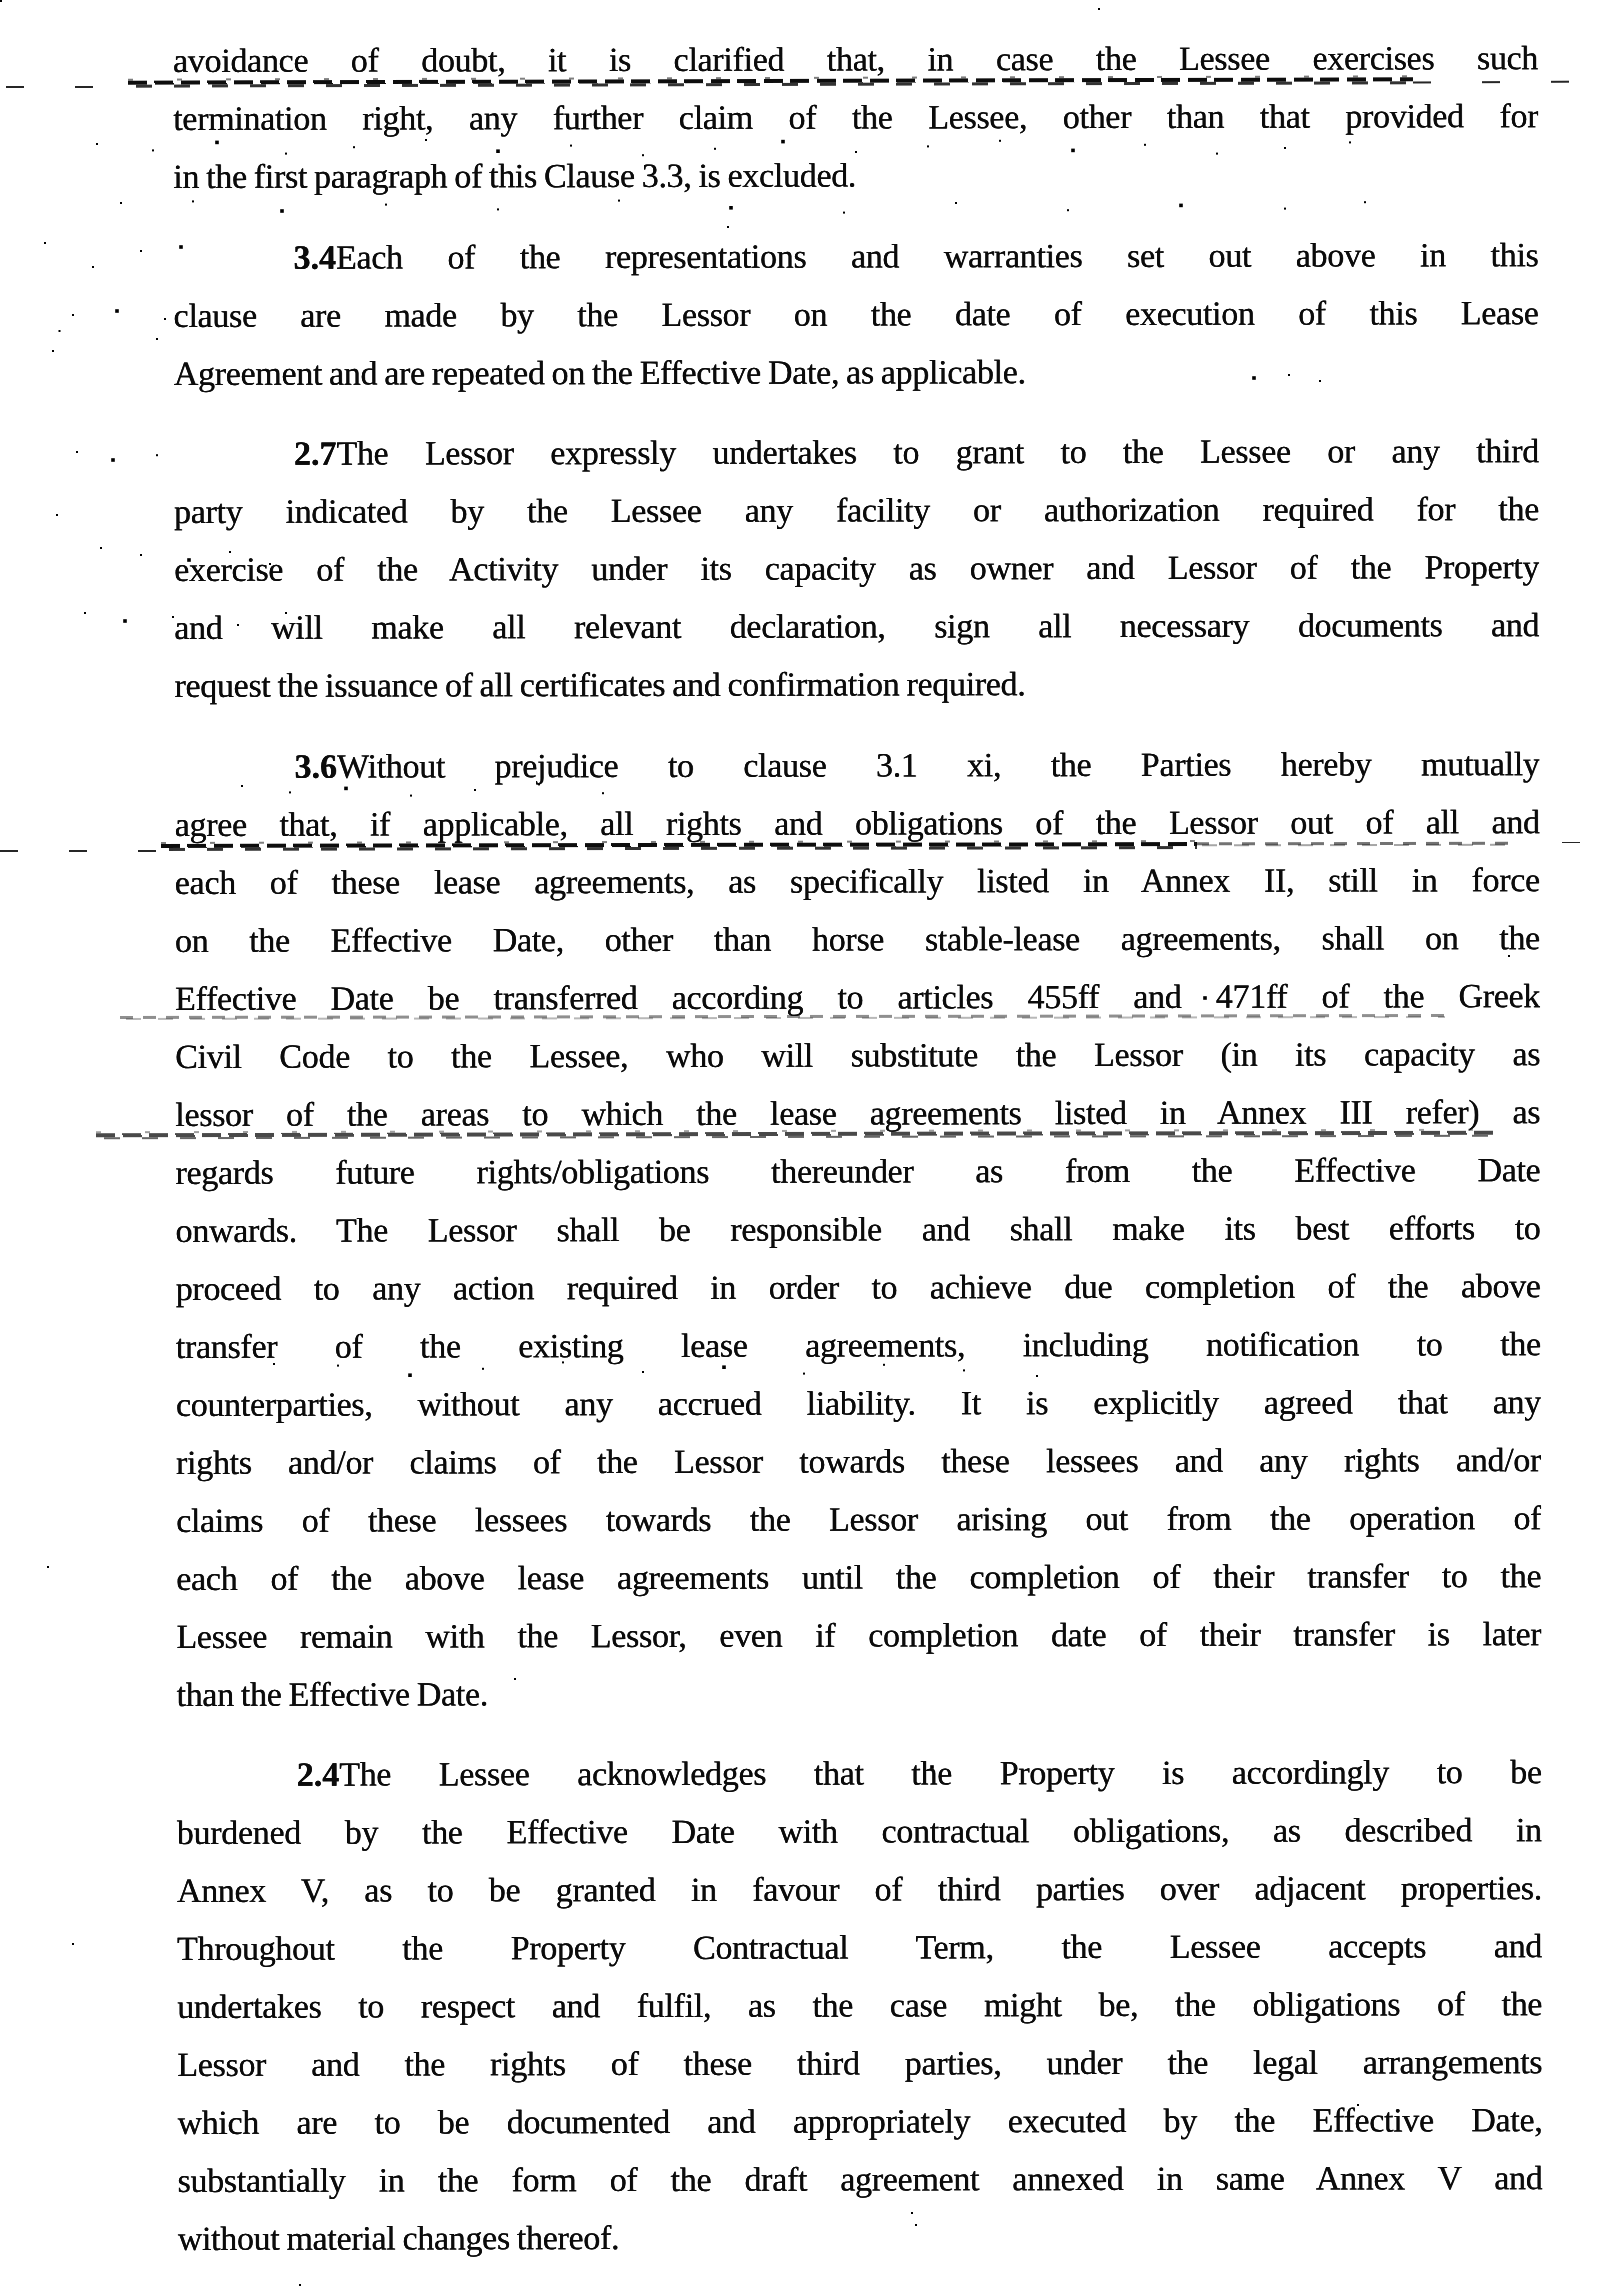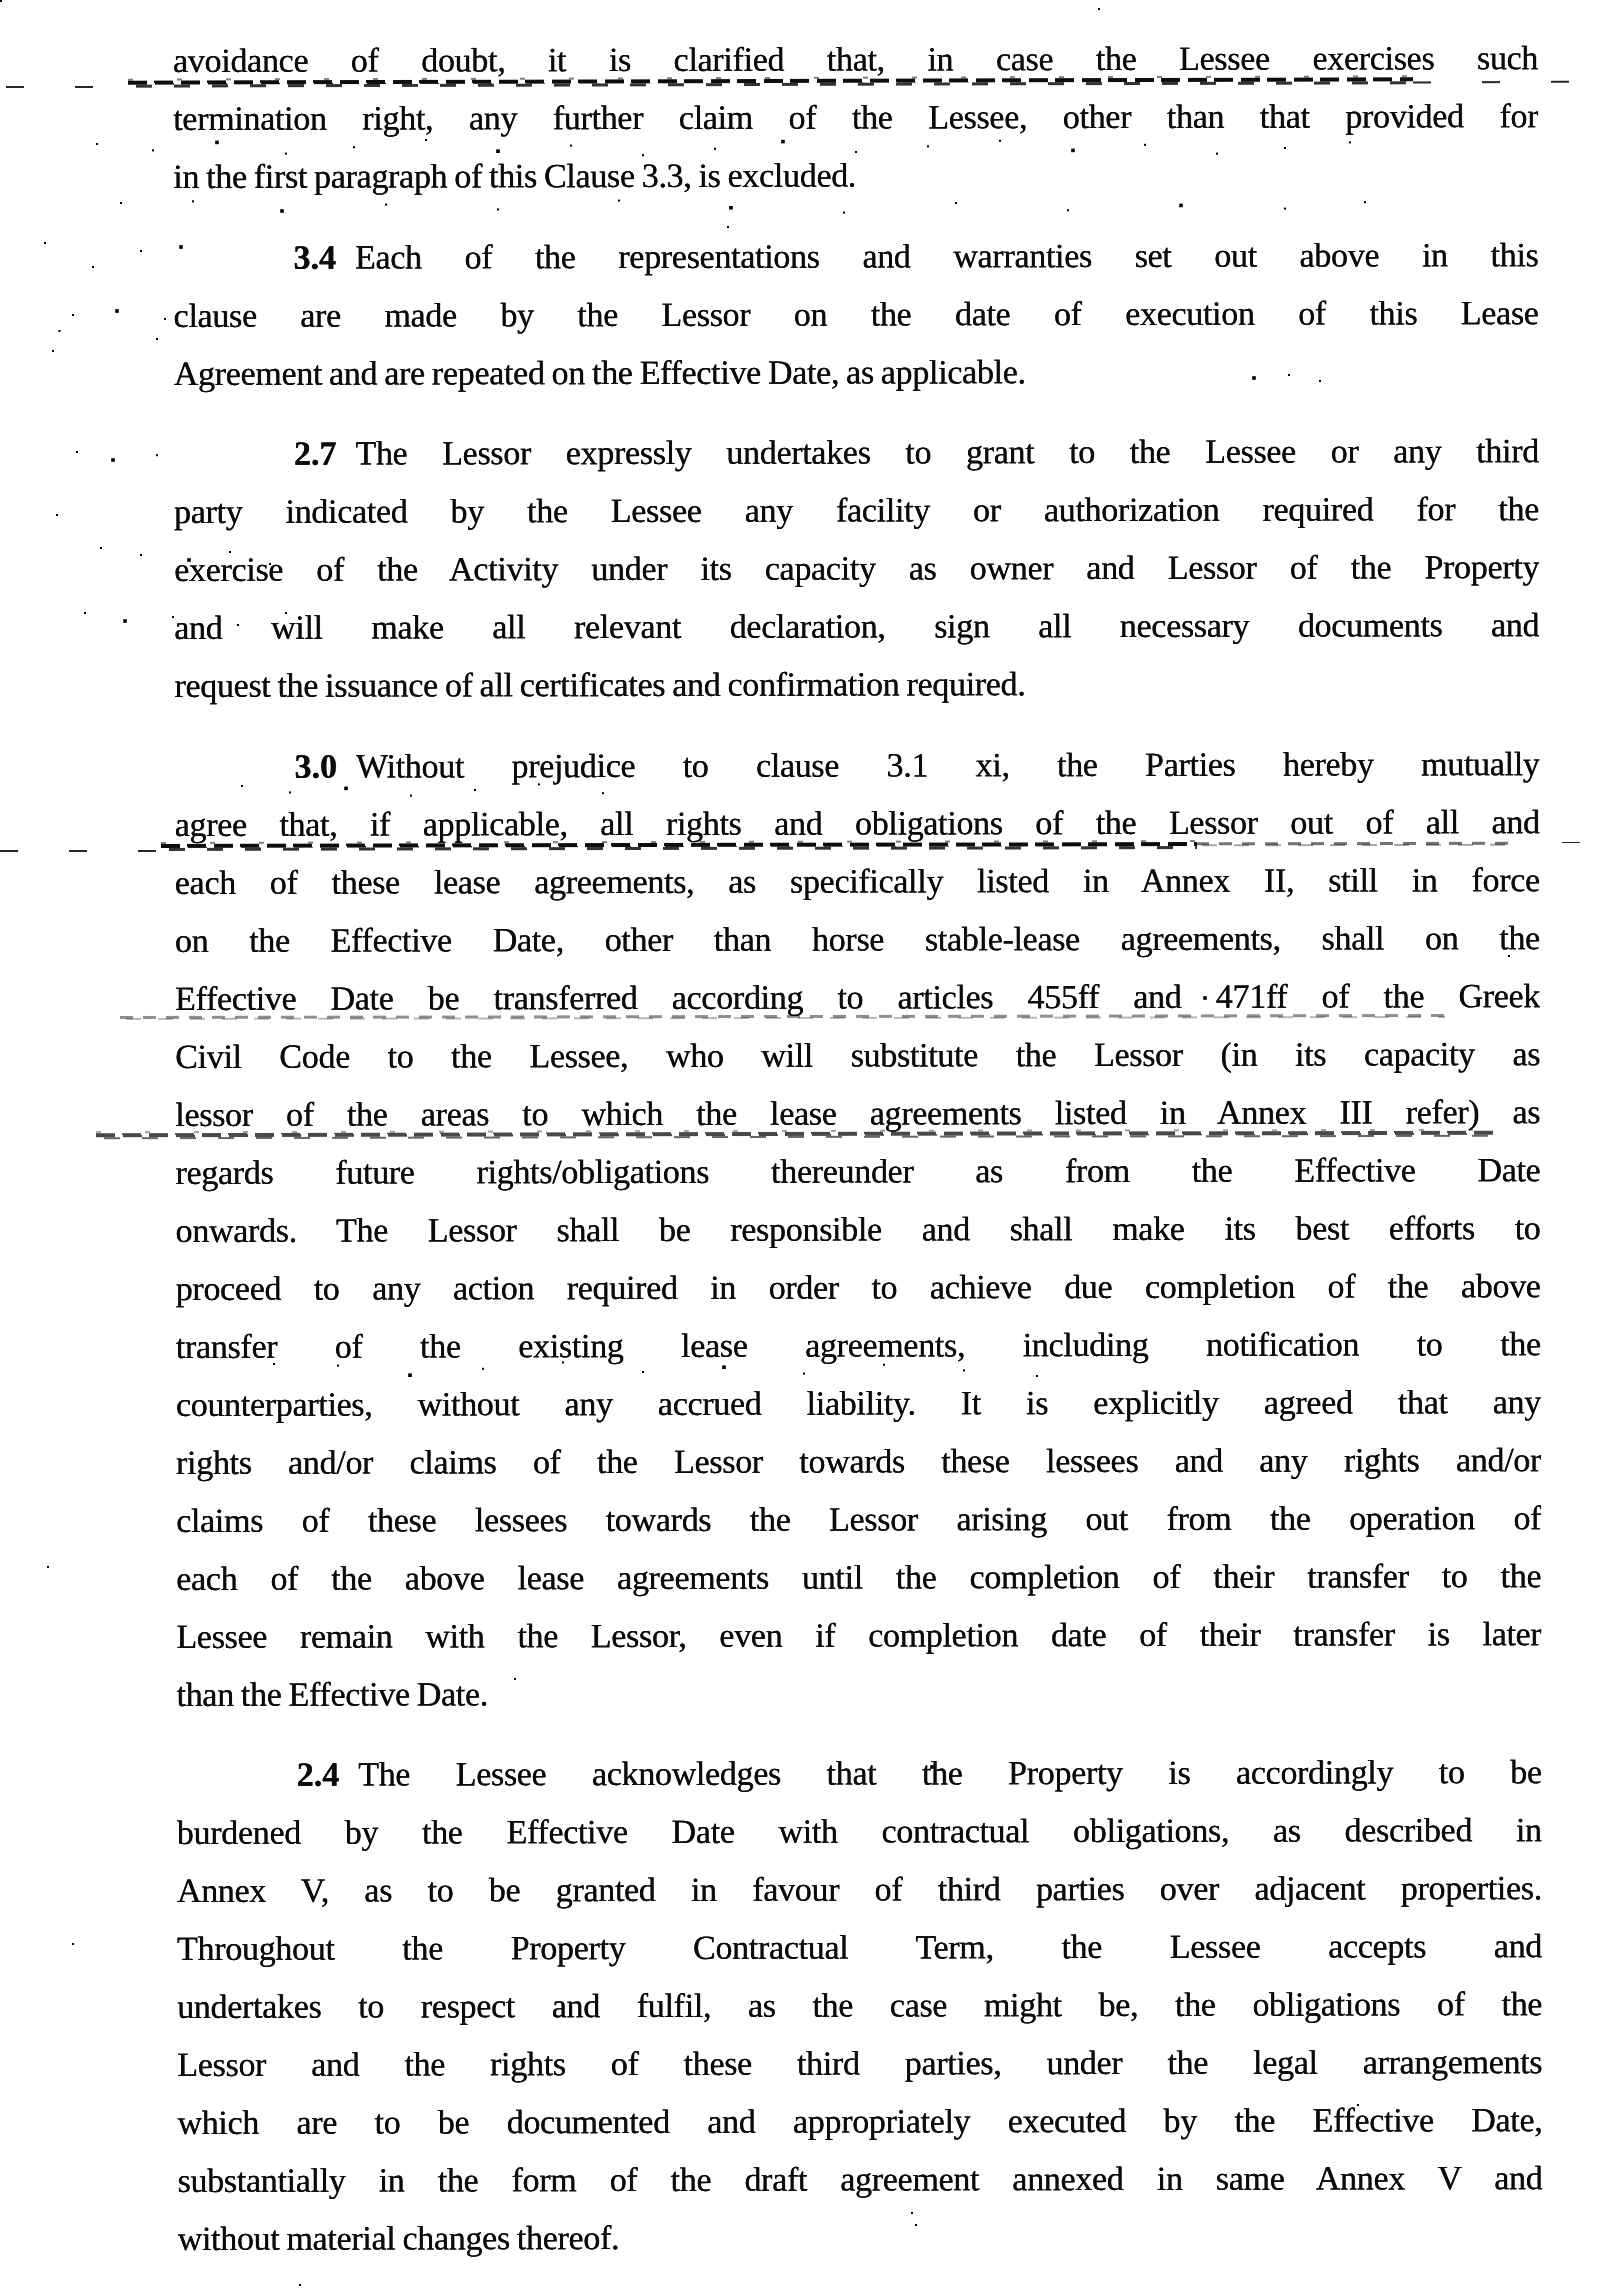--- a/index.html
+++ b/index.html
@@ -14,21 +14,21 @@
     font-size:34px;letter-spacing:-0.3px;word-spacing:-1.2px;color:#0b0b0b;
     text-shadow:0 0 0.5px rgba(0,0,0,.9), 0.4px 0 0 rgba(0,0,0,.45);
   }
   .para{margin:0 0 22.5px 0;padding:0;}
   .ln{
     display:block;line-height:58px;max-height:58px;overflow:hidden;
     text-align:justify;text-align-last:justify;
   }
   .ln.first{padding-left:120px;}
   .ln.last{text-align-last:left;}
-  .pnum{font-weight:700;margin-right:19px;letter-spacing:0;}
+  .pnum{font-weight:700;letter-spacing:0;}
   
   .scratch{position:absolute;background-repeat:repeat-x;}
   .sd{background-image:
       repeating-linear-gradient(90deg,rgba(0,0,0,.95) 0 19px,transparent 19px 26.5px),
       repeating-linear-gradient(90deg,transparent 0 8px,rgba(0,0,0,.8) 8px 24px,transparent 24px 38px),
       repeating-linear-gradient(90deg,rgba(0,0,0,.5) 0 4.8px,transparent 4.8px 49px);
      background-size:100% 4px,100% 3.2px,100% 2.4px;
      background-position:0 2.4px,0 5.6px,0 0;}
   .ss{background-image:repeating-linear-gradient(90deg,rgba(0,0,0,.85) 0 17.7px,transparent 17.7px 69px);
      background-size:100% 3.2px;background-position:0 1.6px;}
@@ -102,21 +102,21 @@
 
     <div class="para">
       <span class="ln first"><b class="pnum">2.7</b><span>The Lessor expressly undertakes to grant to the Lessee or any third</span></span>
       <span class="ln">party indicated by the Lessee any facility or authorization required for the</span>
       <span class="ln">exercise of the Activity under its capacity as owner and Lessor of the Property</span>
       <span class="ln">and will make all relevant declaration, sign all necessary documents and</span>
       <span class="ln last">request the issuance of all certificates and confirmation required.</span>
     </div>
 
     <div class="para">
-      <span class="ln first"><b class="pnum">3.0</b><span>Without prejudice to clause 3.1 xi, the Parties hereby mutually</span></span>
+      <span class="ln first"><b class="pnum">3.6</b><span>Without prejudice to clause 3.1 xi, the Parties hereby mutually</span></span>
       <span class="ln">agree that, if applicable, all rights and obligations of the Lessor out of all and</span>
       <span class="ln">each of these lease agreements, as specifically listed in Annex II, still in force</span>
       <span class="ln">on the Effective Date, other than horse stable-lease agreements, shall on the</span>
       <span class="ln">Effective Date be transferred according to articles 455ff and 471ff of the Greek</span>
       <span class="ln">Civil Code to the Lessee, who will substitute the Lessor (in its capacity as</span>
       <span class="ln">lessor of the areas to which the lease agreements listed in Annex III refer) as</span>
       <span class="ln">regards future rights/obligations thereunder as from the Effective Date</span>
       <span class="ln">onwards. The Lessor shall be responsible and shall make its best efforts to</span>
       <span class="ln">proceed to any action required in order to achieve due completion of the above</span>
       <span class="ln">transfer of the existing lease agreements, including notification to the</span>

